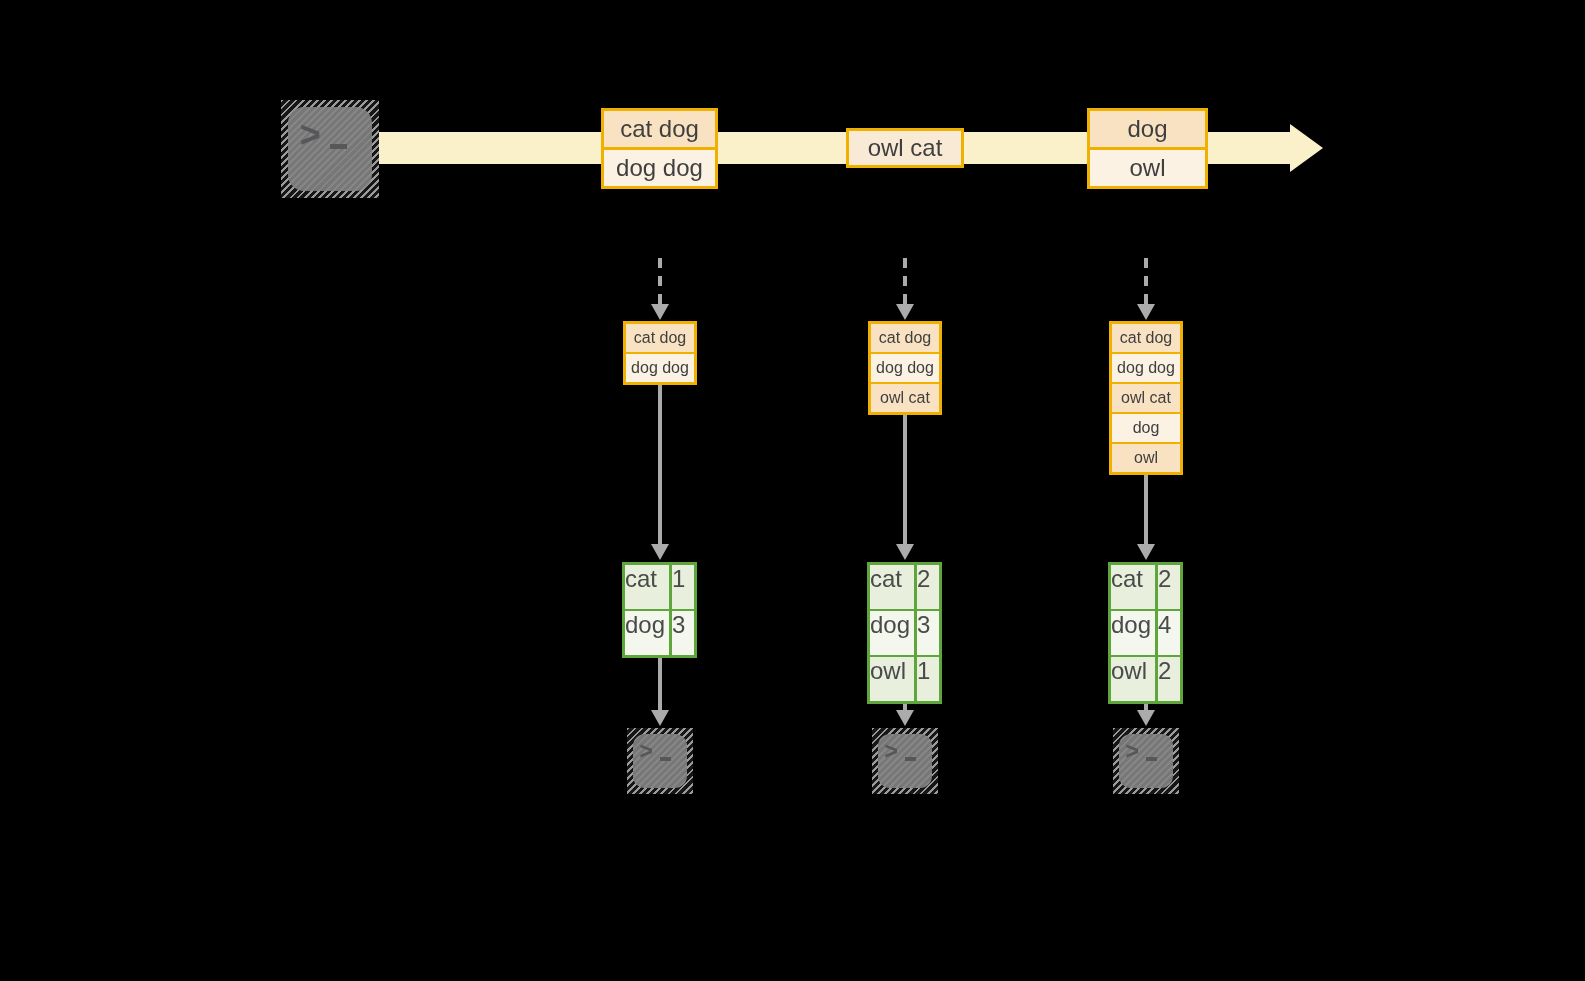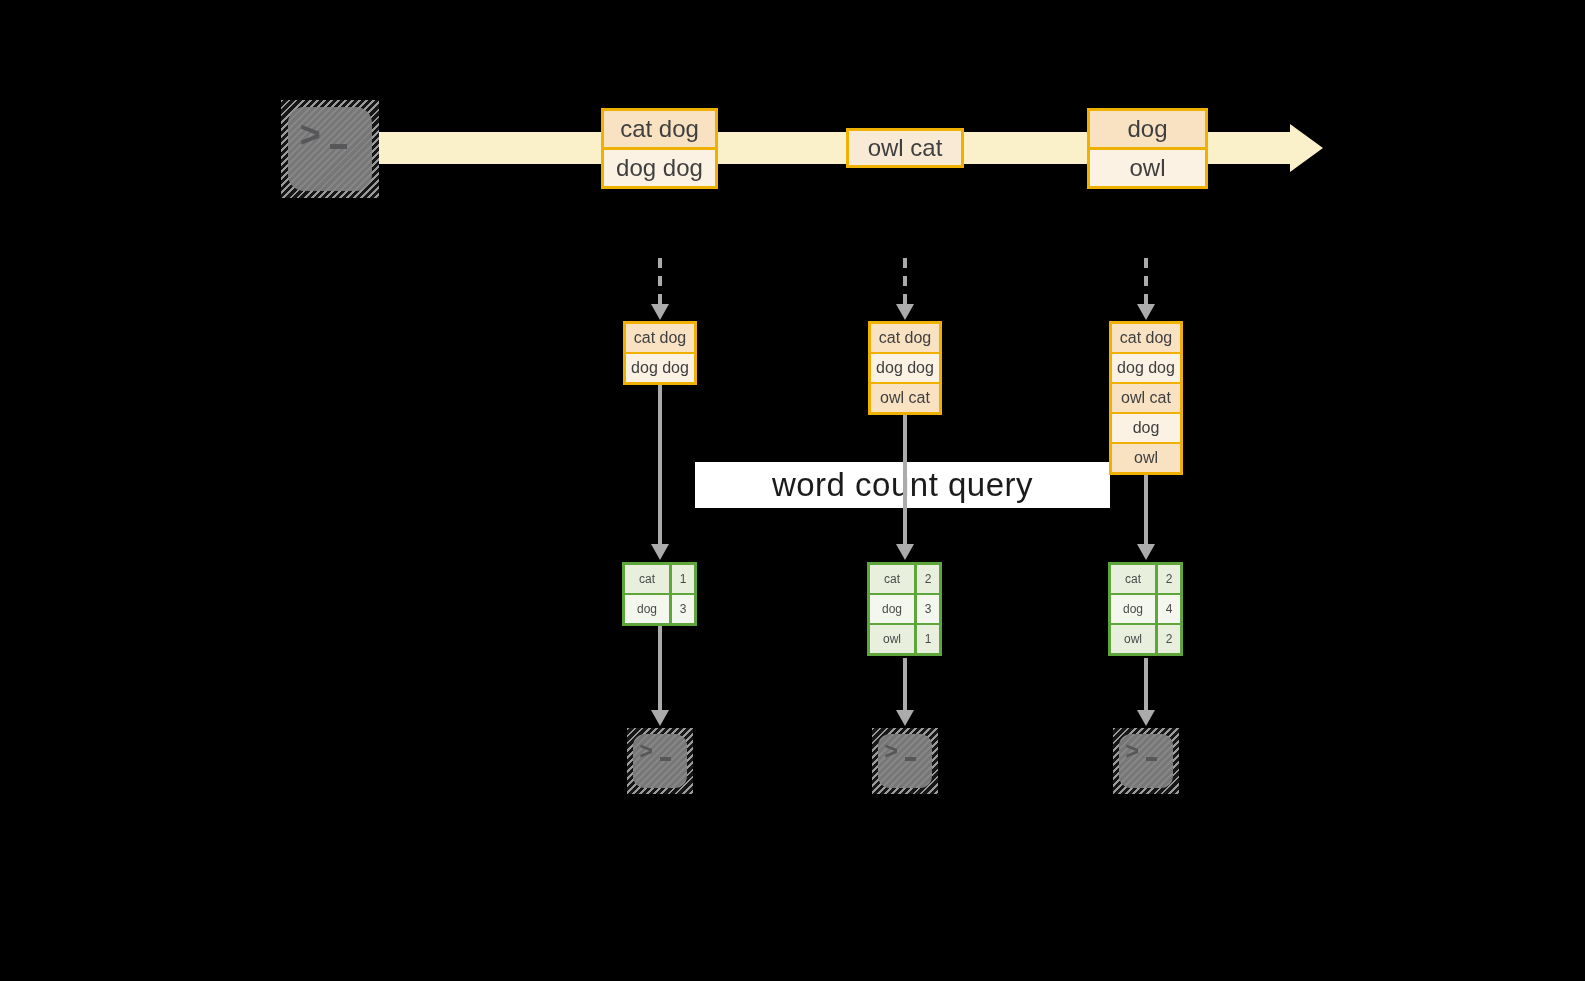--- a/index.html
+++ b/index.html
@@ -81,21 +81,21 @@
     font-size:33px;color:#1b1b1b;letter-spacing:0.5px;
   }
 
   
   .gtable{
     box-sizing:border-box;border:3px solid var(--table-border);width:75px;
     z-index:5;color:#4a4a4a;
   }
   .trow{display:grid;grid-template-columns:44px 1fr;}
   .trow + .trow{border-top:2px solid var(--table-border);}
-  .tcell{height:28px;line-height:28px;font-size:12px;text-align:center;background:var(--table-fill-light);}
+  .tcell{height:44px;line-height:28px;font-size:24px;background:var(--table-fill-light);}
   .trow:nth-child(odd) .tcell{background:var(--table-fill-dark);}
   .tcount{border-left:3px solid var(--table-border);}
 </style>
 </head>
 <body>
 
 <div class="canvas">
 
   <div class="term term-lg" style="left:281px;top:100px;">
     <div class="term-inner">
@@ -136,23 +136,20 @@
     <div class="srow">owl cat</div>
   </div>
   <div class="abs stack" style="left:1109px;top:321px;">
     <div class="srow">cat dog</div>
     <div class="srow">dog dog</div>
     <div class="srow">owl cat</div>
     <div class="srow">dog</div>
     <div class="srow">owl</div>
   </div>
 
-  <div class="abs querybox">
-    <span>word count query</span>
-  </div>
 
   <div class="abs solidline" style="left:658px;top:385px;height:159px;"></div>
   <div class="abs arrowhead" style="left:651px;top:544px;"></div>
   <div class="abs solidline" style="left:903px;top:415px;height:129px;"></div>
   <div class="abs arrowhead" style="left:896px;top:544px;"></div>
   <div class="abs solidline" style="left:1144px;top:475px;height:69px;"></div>
   <div class="abs arrowhead" style="left:1137px;top:544px;"></div>
 
   <div class="abs gtable" style="left:622px;top:562px;">
     <div class="trow">

